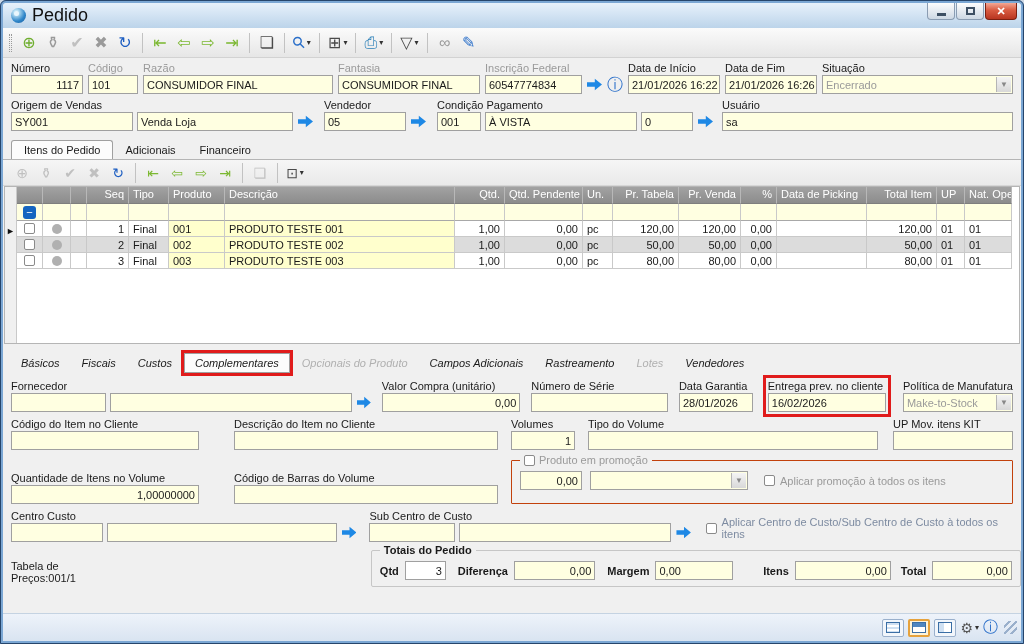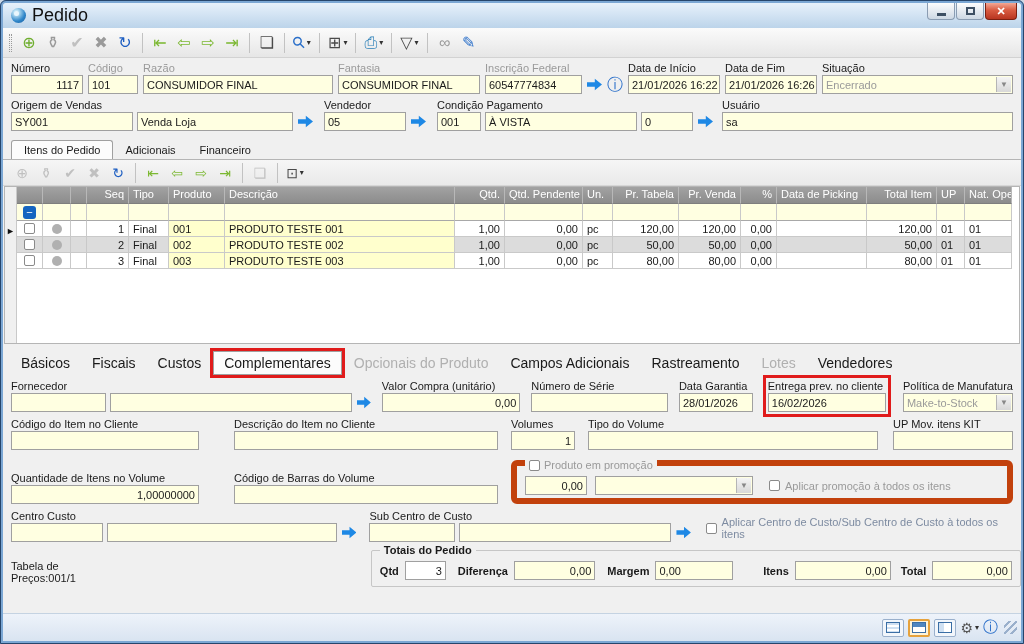--- a/index.html
+++ b/index.html
@@ -81,29 +81,29 @@
         font-size:11px; white-space:nowrap; overflow:hidden; flex:0 0 auto; display:flex; align-items:center; }
   .gc.num { justify-content:flex-end; }
   .gh.num { text-align:right; }
   .minусbtn, .minusbtn { width:13px; height:13px; background:#1565c0; border-radius:3px; color:#fff; display:flex;
         align-items:center; justify-content:center; font-size:11px; line-height:11px; margin:0 auto; }
   .cb { width:11px; height:11px; border:1px solid #8a8a8a; background:#fff; border-radius:2px; display:inline-block; }
   .dot { width:10px; height:10px; border-radius:50%; background:#b0b0b0; display:inline-block; }
 
   
   .dtabs { display:flex; align-items:center; gap:2px; padding:8px 8px 0 8px; height:30px; flex:0 0 auto; }
-  .dtab { padding:3px 10px; font-size:14px; cursor:default; white-space:nowrap; }
+  .dtab { padding:3px 10px; font-size:11px; cursor:default; white-space:nowrap;font-style:italic; }
   .dtab.disabled { color:#b0b0b0; }
   .dtab.active { background:#fcfcfc; border:1px solid #a0a0a0; outline:3px solid #e01b1b; outline-offset:0px; }
 
   
   .panel { padding:6px 8px 0 8px; flex:0 0 auto; }
   .panel .frow { margin-bottom:6px; align-items:flex-end; }
   .red-outline { outline:3px solid #e01b1b; outline-offset:2px; }
-  .groupbox { border:6px solid #c2410c; border-radius:6px; position:relative; padding:8px 8px 0 8px; }
+  .groupbox { border:1px solid #c2410c; border-radius:1px; position:relative; padding:8px 8px 0 8px; }
   .groupbox .legend { position:absolute; top:-7px; left:8px; background:#f0f0f0; padding:0 4px; font-size:11px;
         display:flex; align-items:center; gap:4px; }
   .chkrow { display:flex; align-items:center; gap:5px; font-size:11px; }
   .dimtext { color:#9a9a9a; }
   .bluetext { color:#7d8ba1; }
 
   
   .totalsband { display:flex; align-items:flex-start; padding:8px 8px 0 8px; flex:0 0 auto; }
   .pricetbl { font-size:11px; color:#1a1a1a; margin-top:10px; }
   .totbox { margin-left:295px; width:650px; border:1px solid #c6c6c6; border-radius:2px; position:relative;

